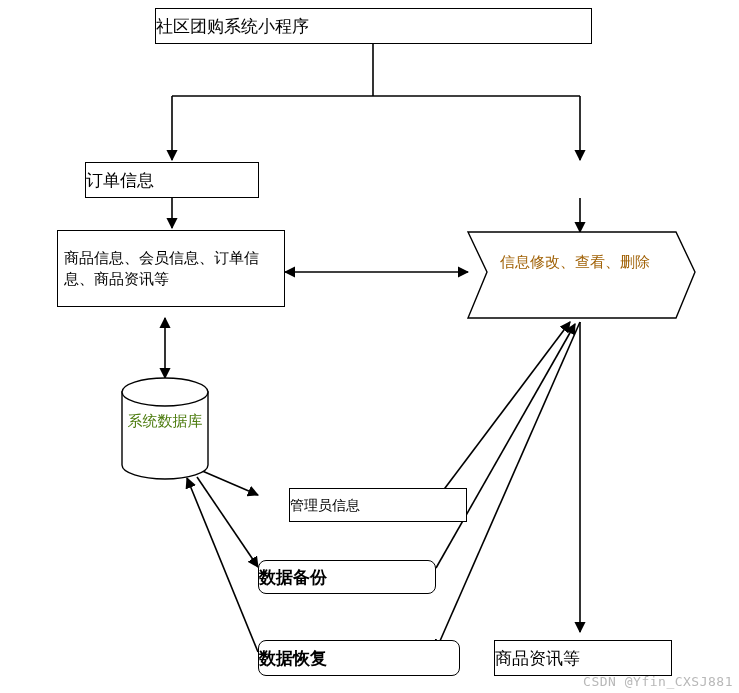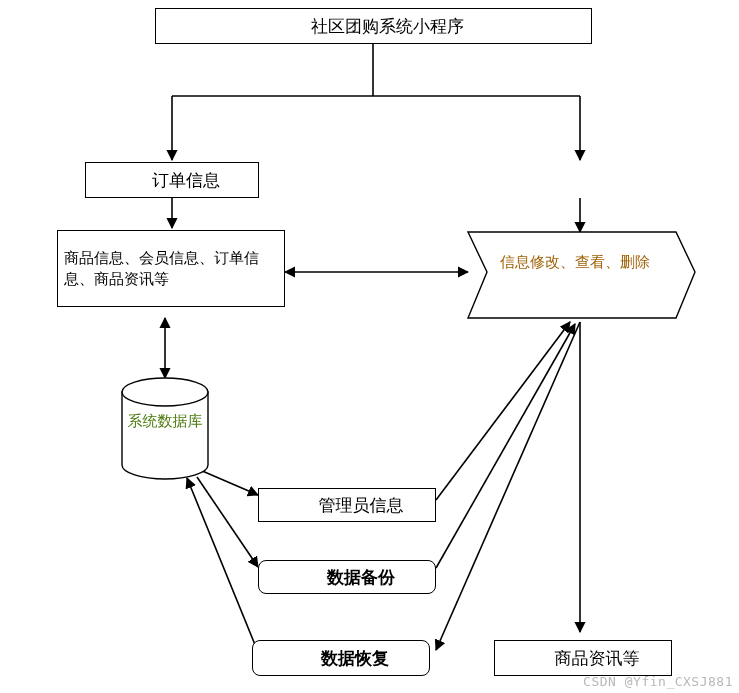--- a/index.html
+++ b/index.html
@@ -23,36 +23,35 @@
     height: 693px;
     pointer-events: none;
   }
   .node {
     position: absolute;
     box-sizing: border-box;
     border: 1px solid #000000;
     background: #ffffff;
     display: flex;
     align-items: center;
-    justify-content: center;
+    justify-content: flex-start;
     text-align: center;
     color: #000000;
     line-height: 1.35;
-    padding-left: 28px;
   }
   .node.left-align {
     justify-content: flex-start;
     text-align: left;
     padding: 4px 6px;
   }
   .title-node { font-size: 17px; }
   .login-node { font-size: 17px; }
   .info-node  { font-size: 15px; }
   .bottom-node { font-size: 17px; font-weight: bold; border-radius: 8px; }
-  .admininfo-node { font-size: 17px; }
+  .admininfo-node { font-size: 14px; margin-left: 31px; }
   .hexa-label {
     position: absolute;
     font-size: 15px;
     color: #a16207;
     line-height: 1.35;
   }
   .db-wrap { position: absolute; }
   .db-label {
     position: absolute;
     font-size: 15px;
@@ -141,21 +140,21 @@
   </div>
 
   <div class="node admininfo-node" style="left:258px; top:488px; width:178px; height:34px;">
     <span>管理员信息</span>
   </div>
 
   <div class="node bottom-node" style="left:258px; top:560px; width:178px; height:34px;">
     <span>数据备份</span>
   </div>
 
-  <div class="node bottom-node" style="left:252px; top:640px; width:178px; height:36px;">
+  <div class="node bottom-node" style="left:258px; top:640px; width:202px; height:36px;">
     <span>数据恢复</span>
   </div>
 
   <div class="node login-node" style="left:494px; top:640px; width:178px; height:36px;">
     <span>商品资讯等</span>
   </div>
 
   <div class="watermark">CSDN @Yfin_CXSJ881</div>
 </div>
 

